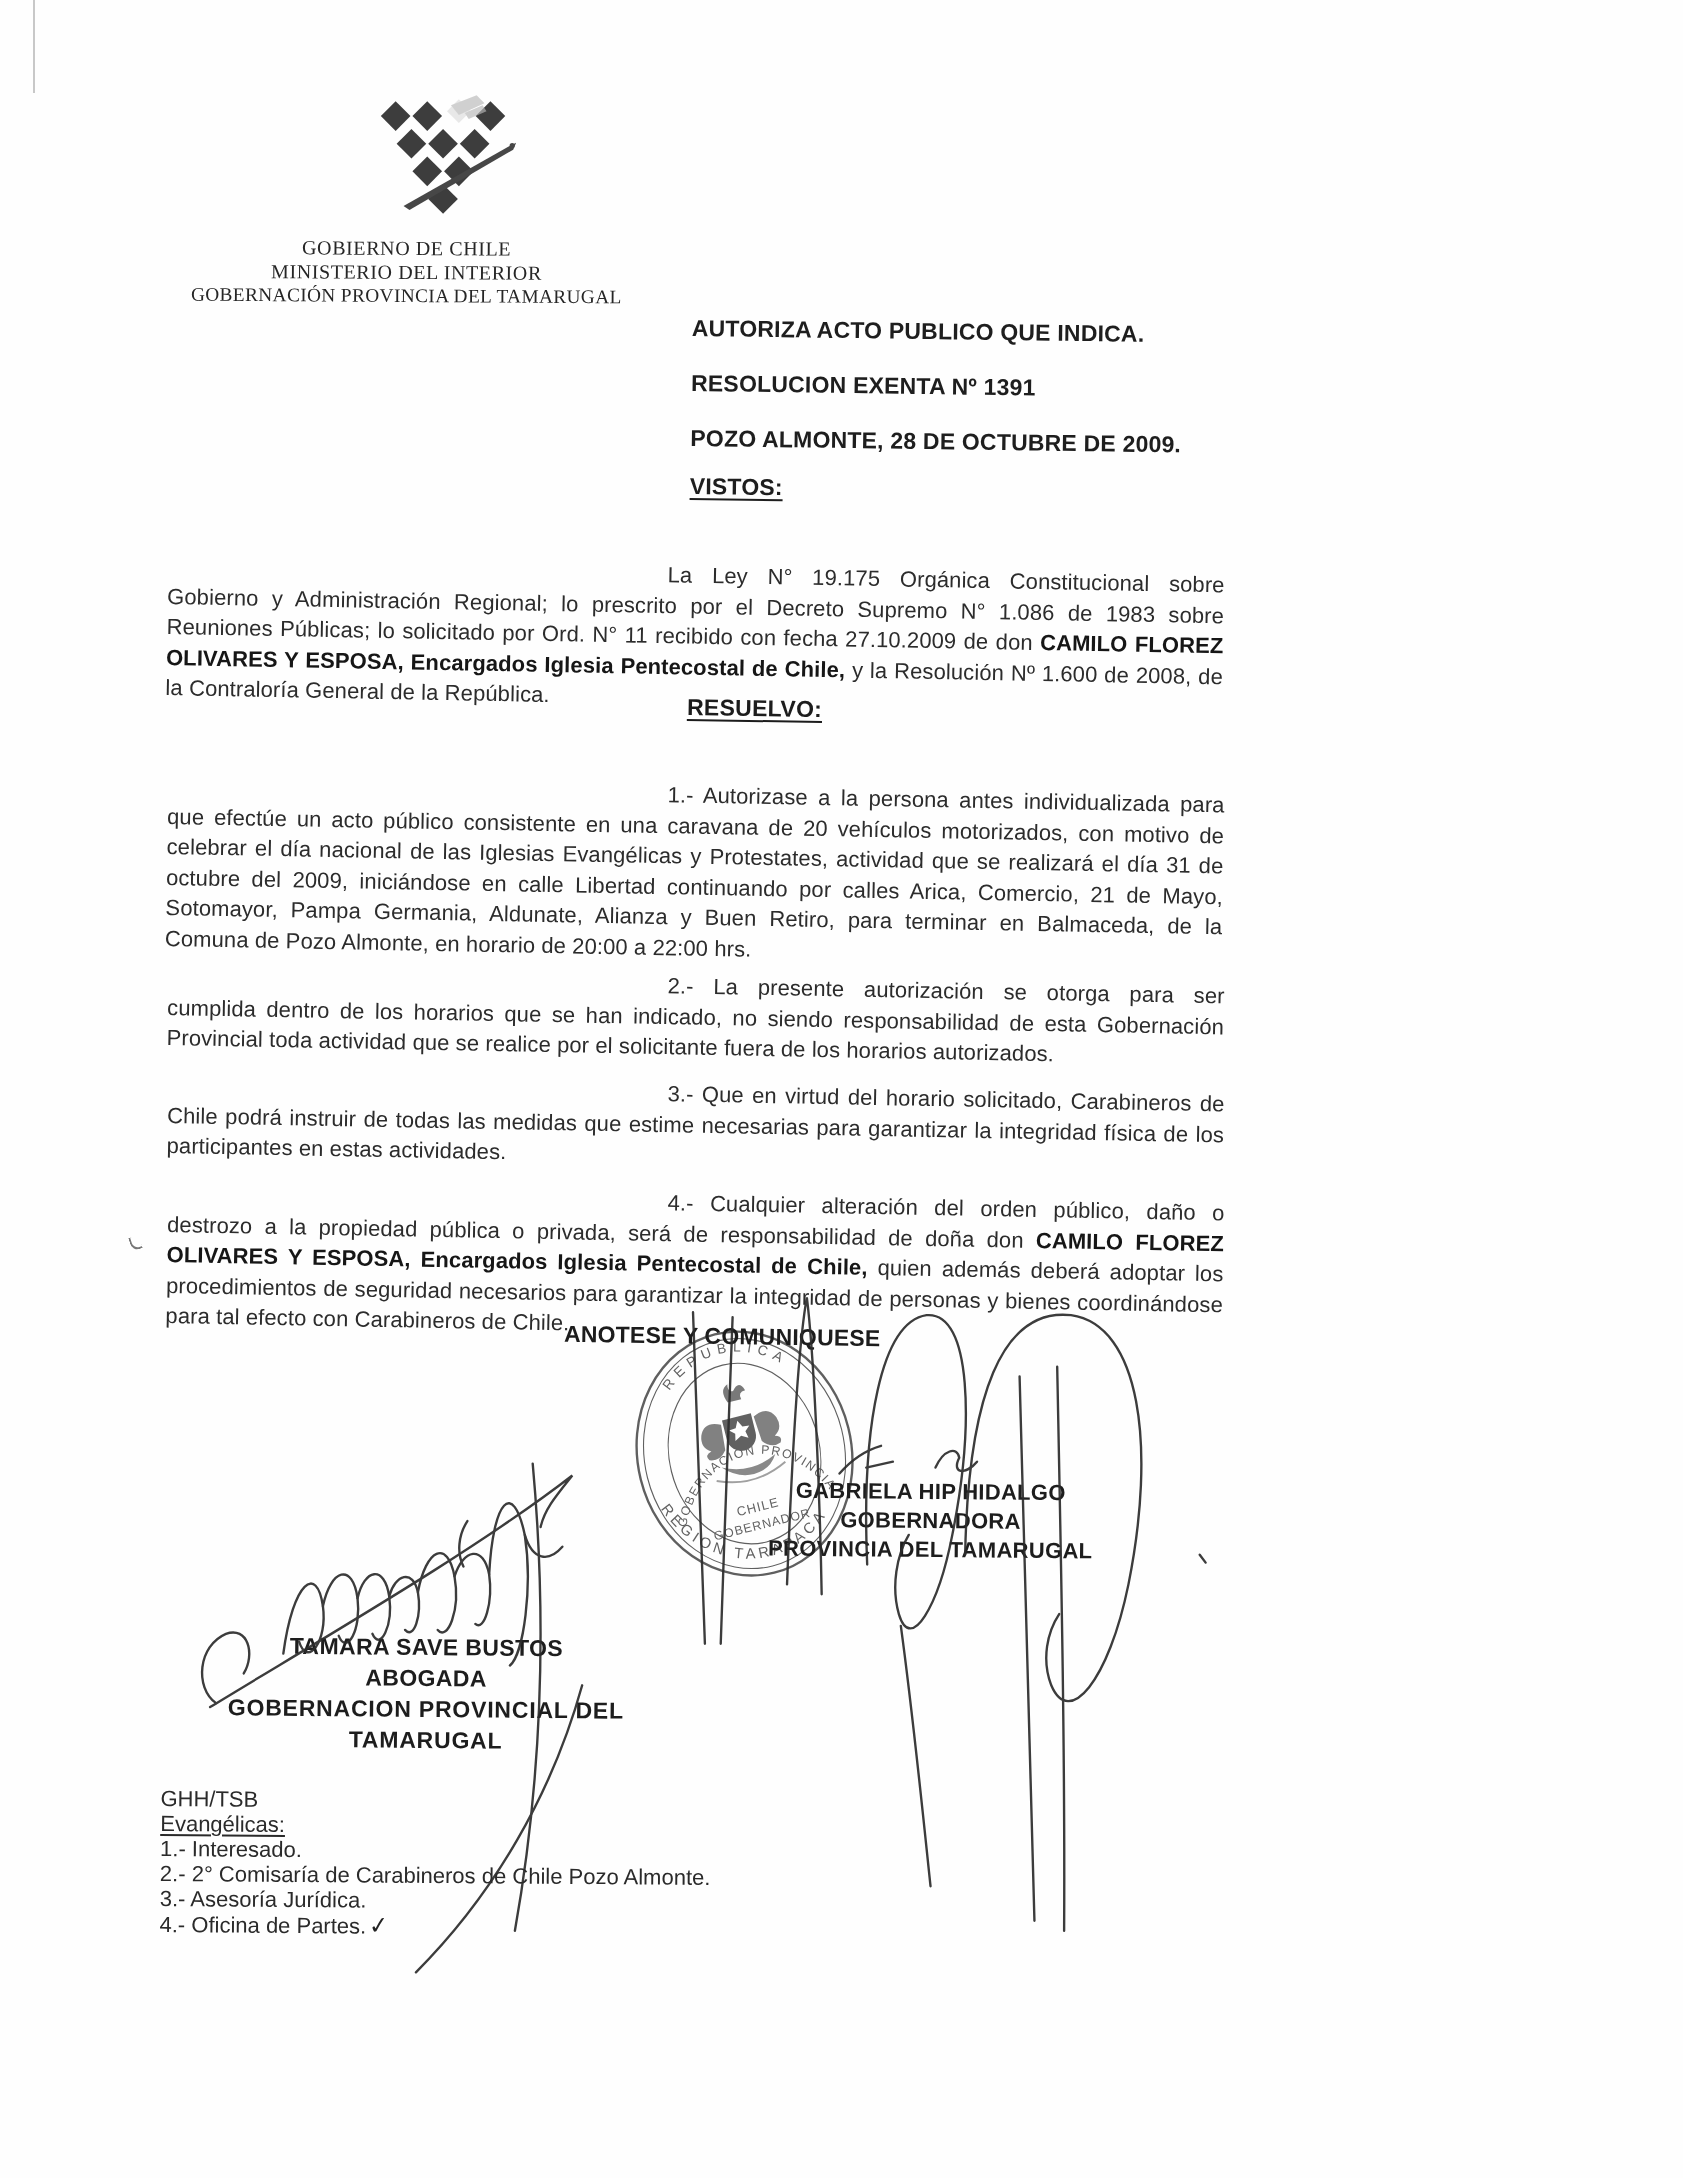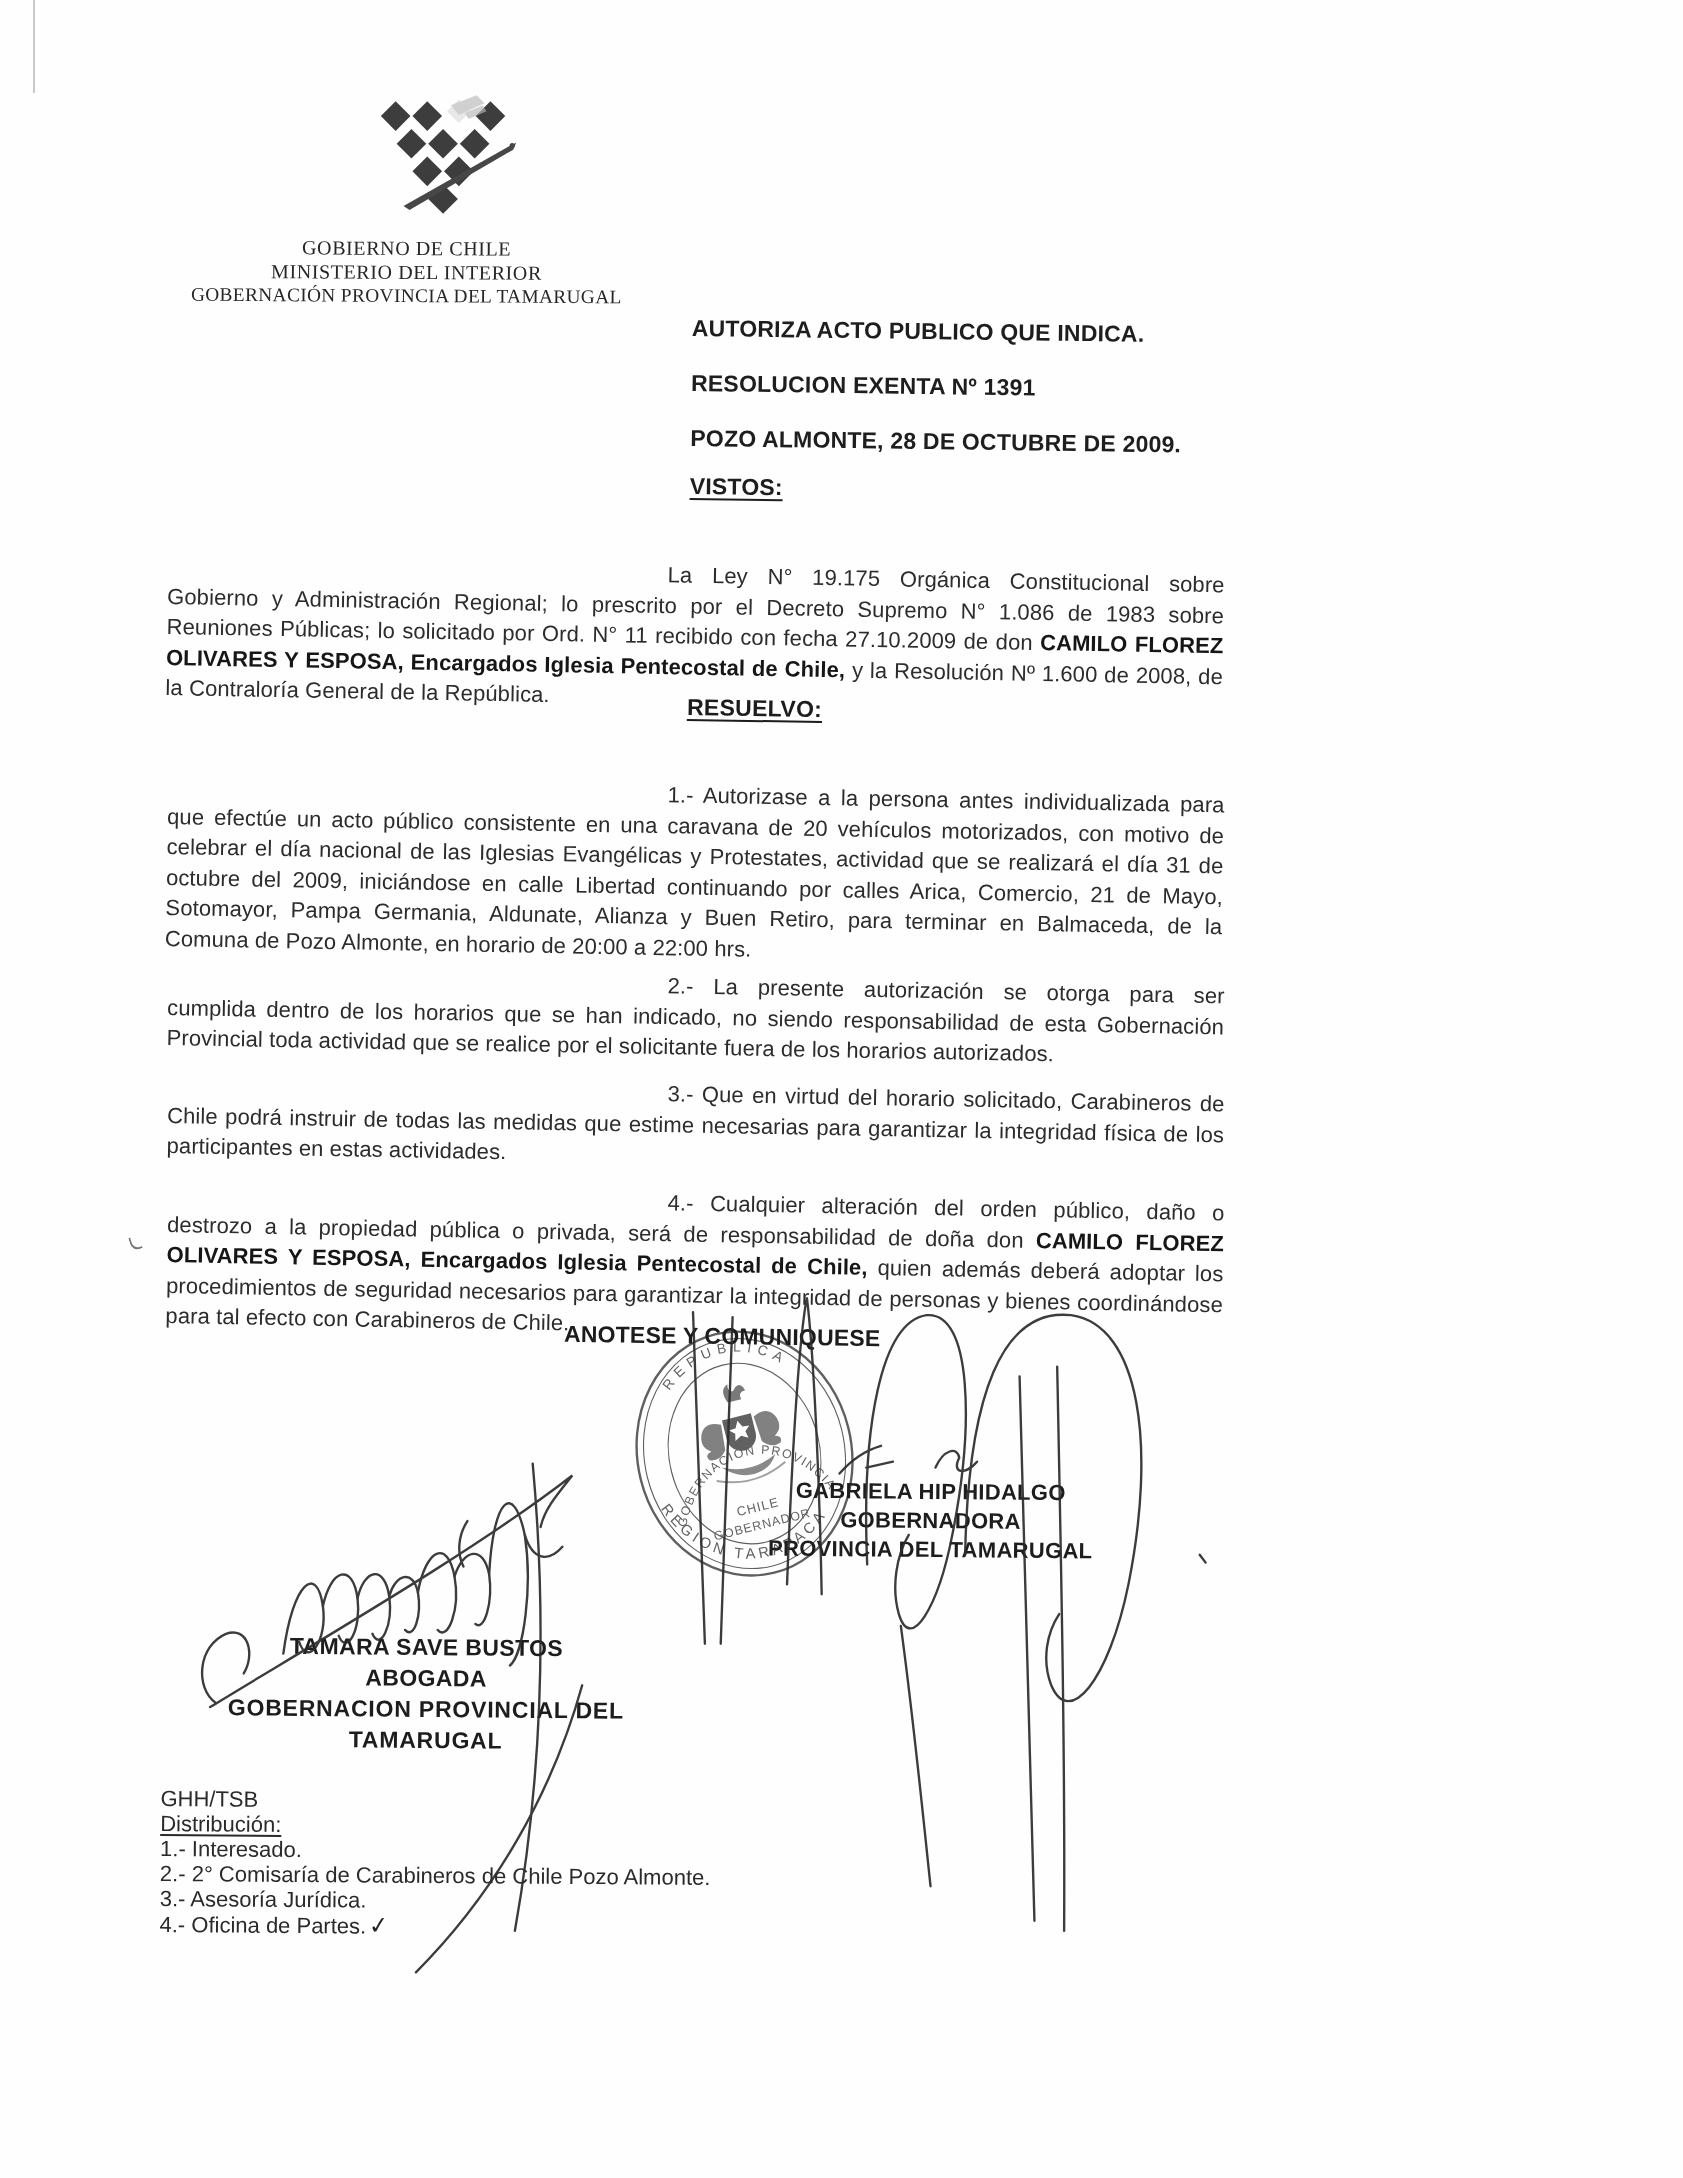--- a/index.html
+++ b/index.html
@@ -211,21 +211,21 @@
         <path d="M430 300 C438 326 454 328 468 312"></path>
         <path d="M438 228 C450 360 452 520 420 700"></path>
         <path d="M488 452 C458 560 400 662 320 742"></path>
         <path d="M372 286 C363 300 361 318 368 332"></path>
       </g>
     </g>
   </svg>
 
   <div class="footer">
     <div>GHH/TSB</div>
-    <div><span class="dist">Distribución:</span></div>
+    <div><span class="dist">Evangélicas:</span></div>
     <div>1.- Interesado.</div>
     <div>2.- 2° Comisaría de Carabineros de Chile Pozo Almonte.</div>
     <div>3.- Asesoría Jurídica.</div>
     <div><span>4.- Oficina de Partes.</span><span class="check">✓</span></div>
   </div>
 
 </div>
 
 
 </body></html>

